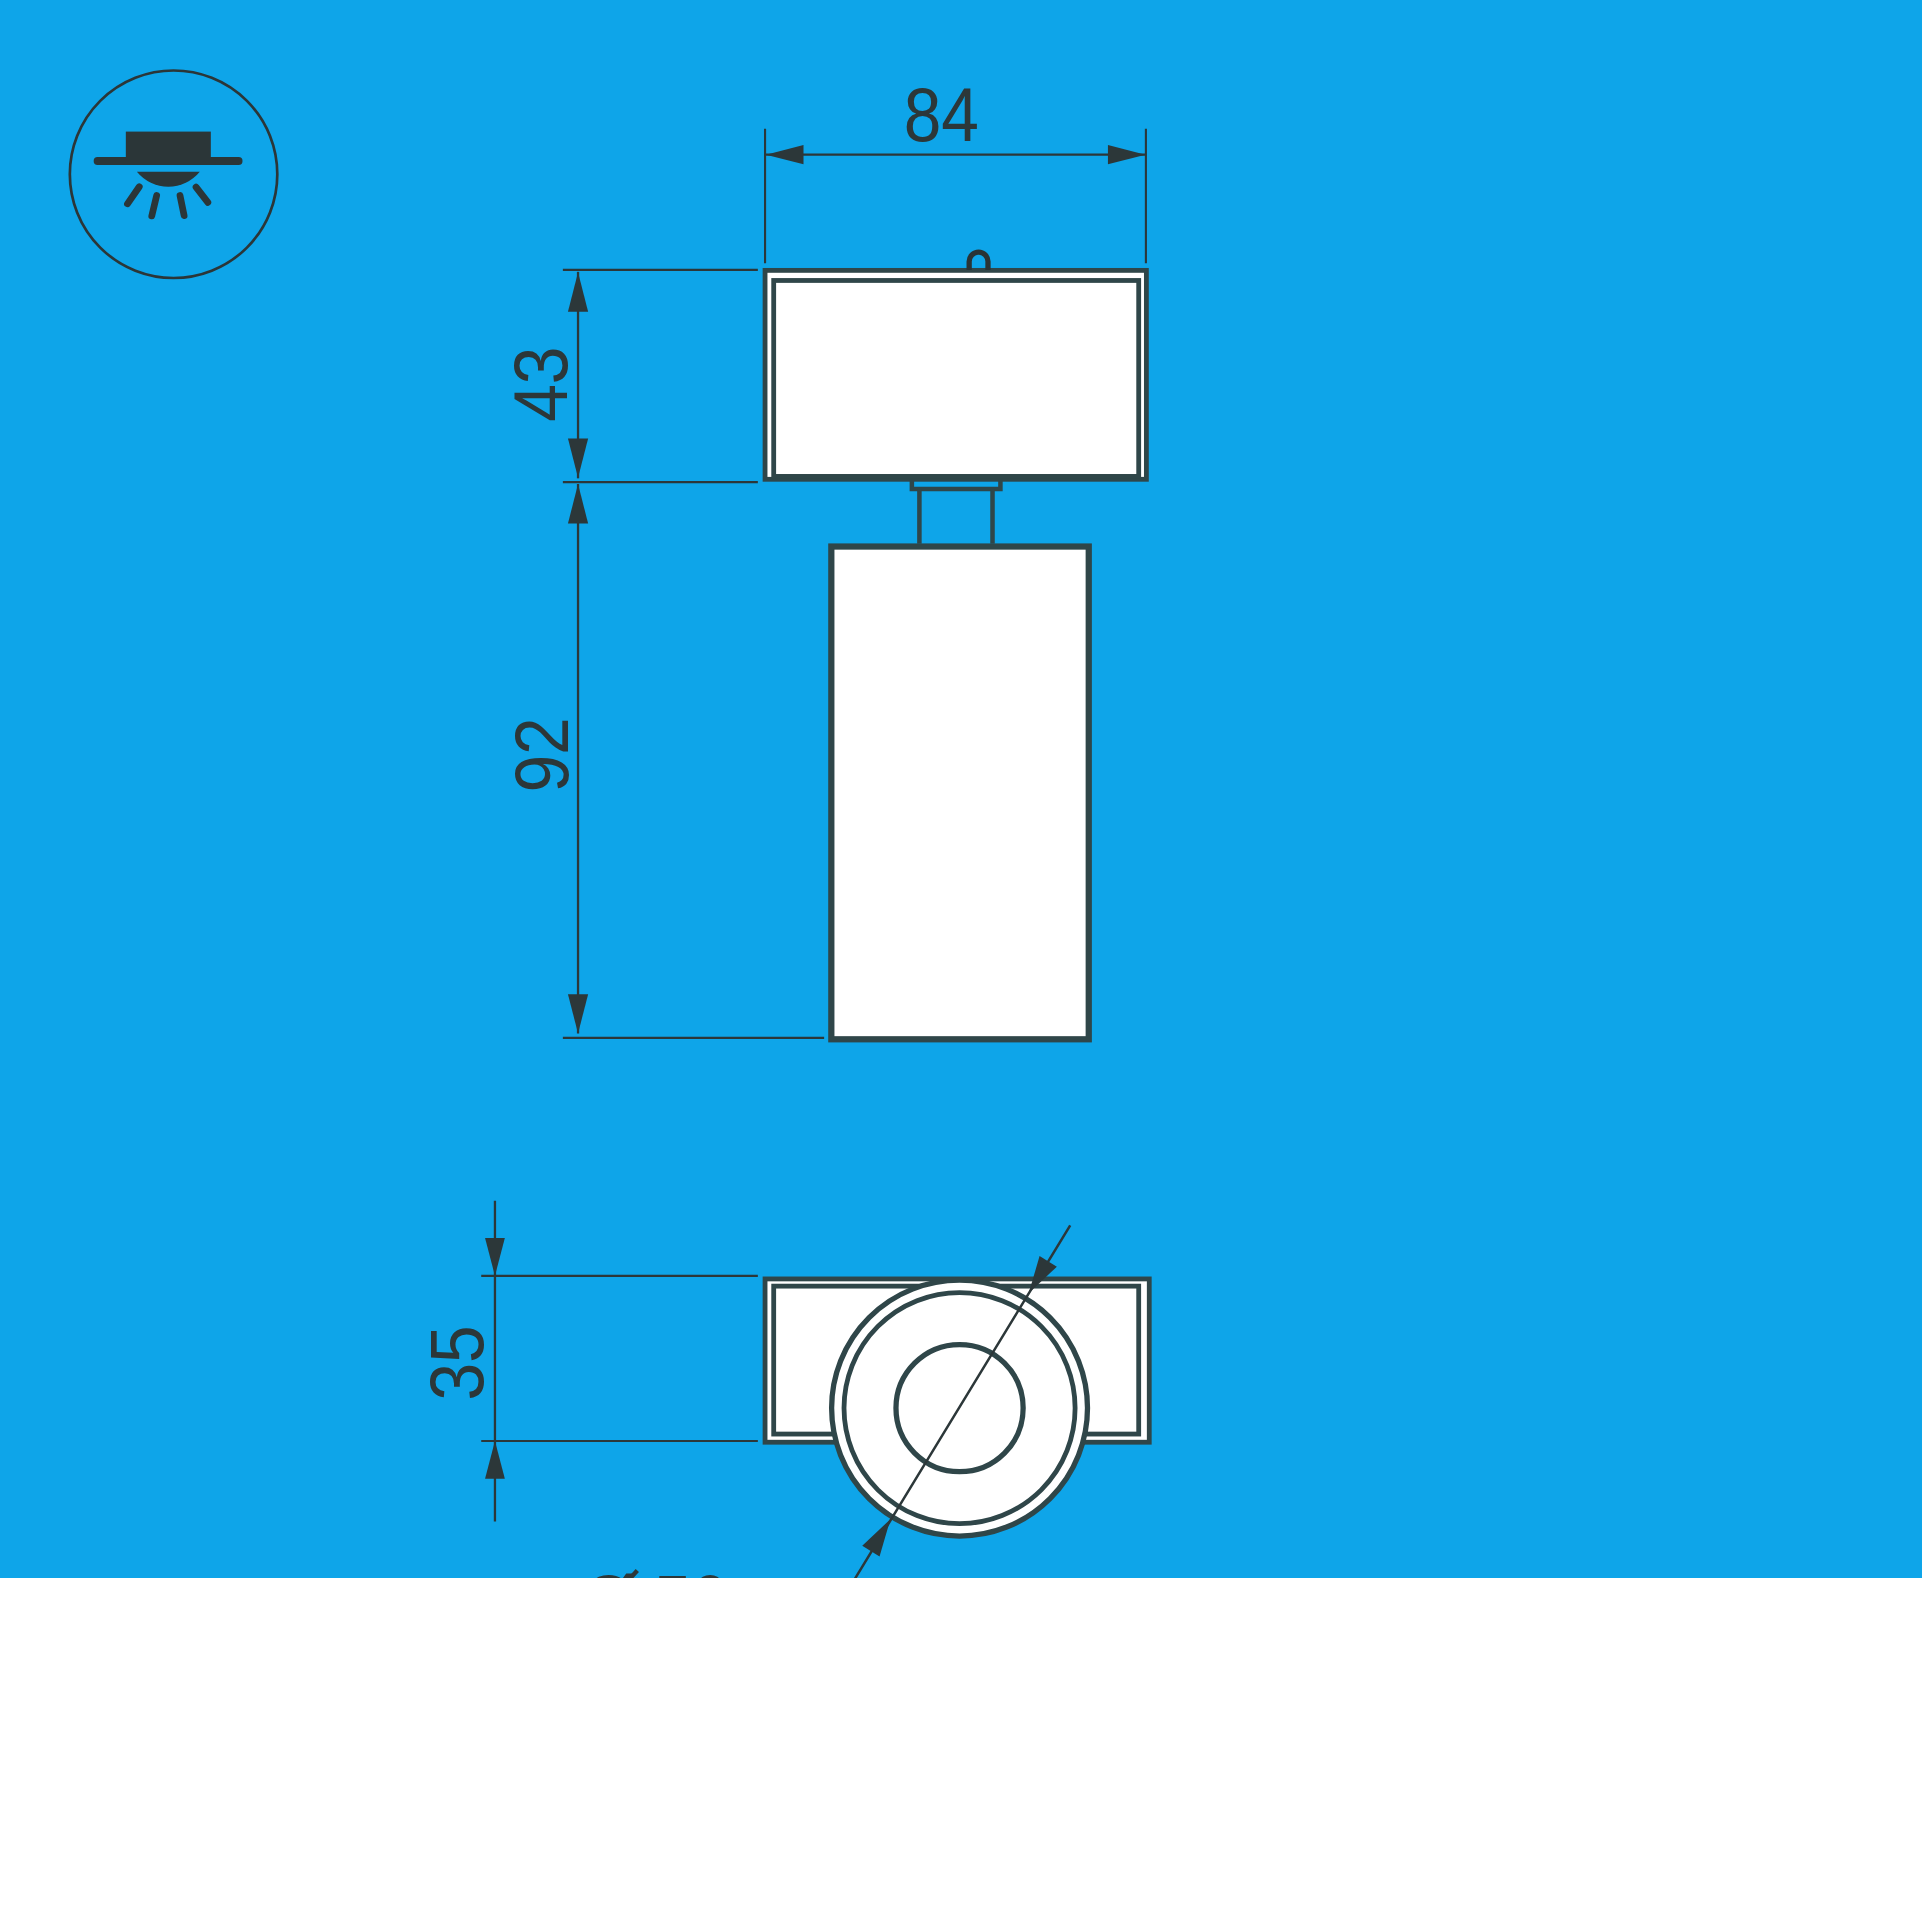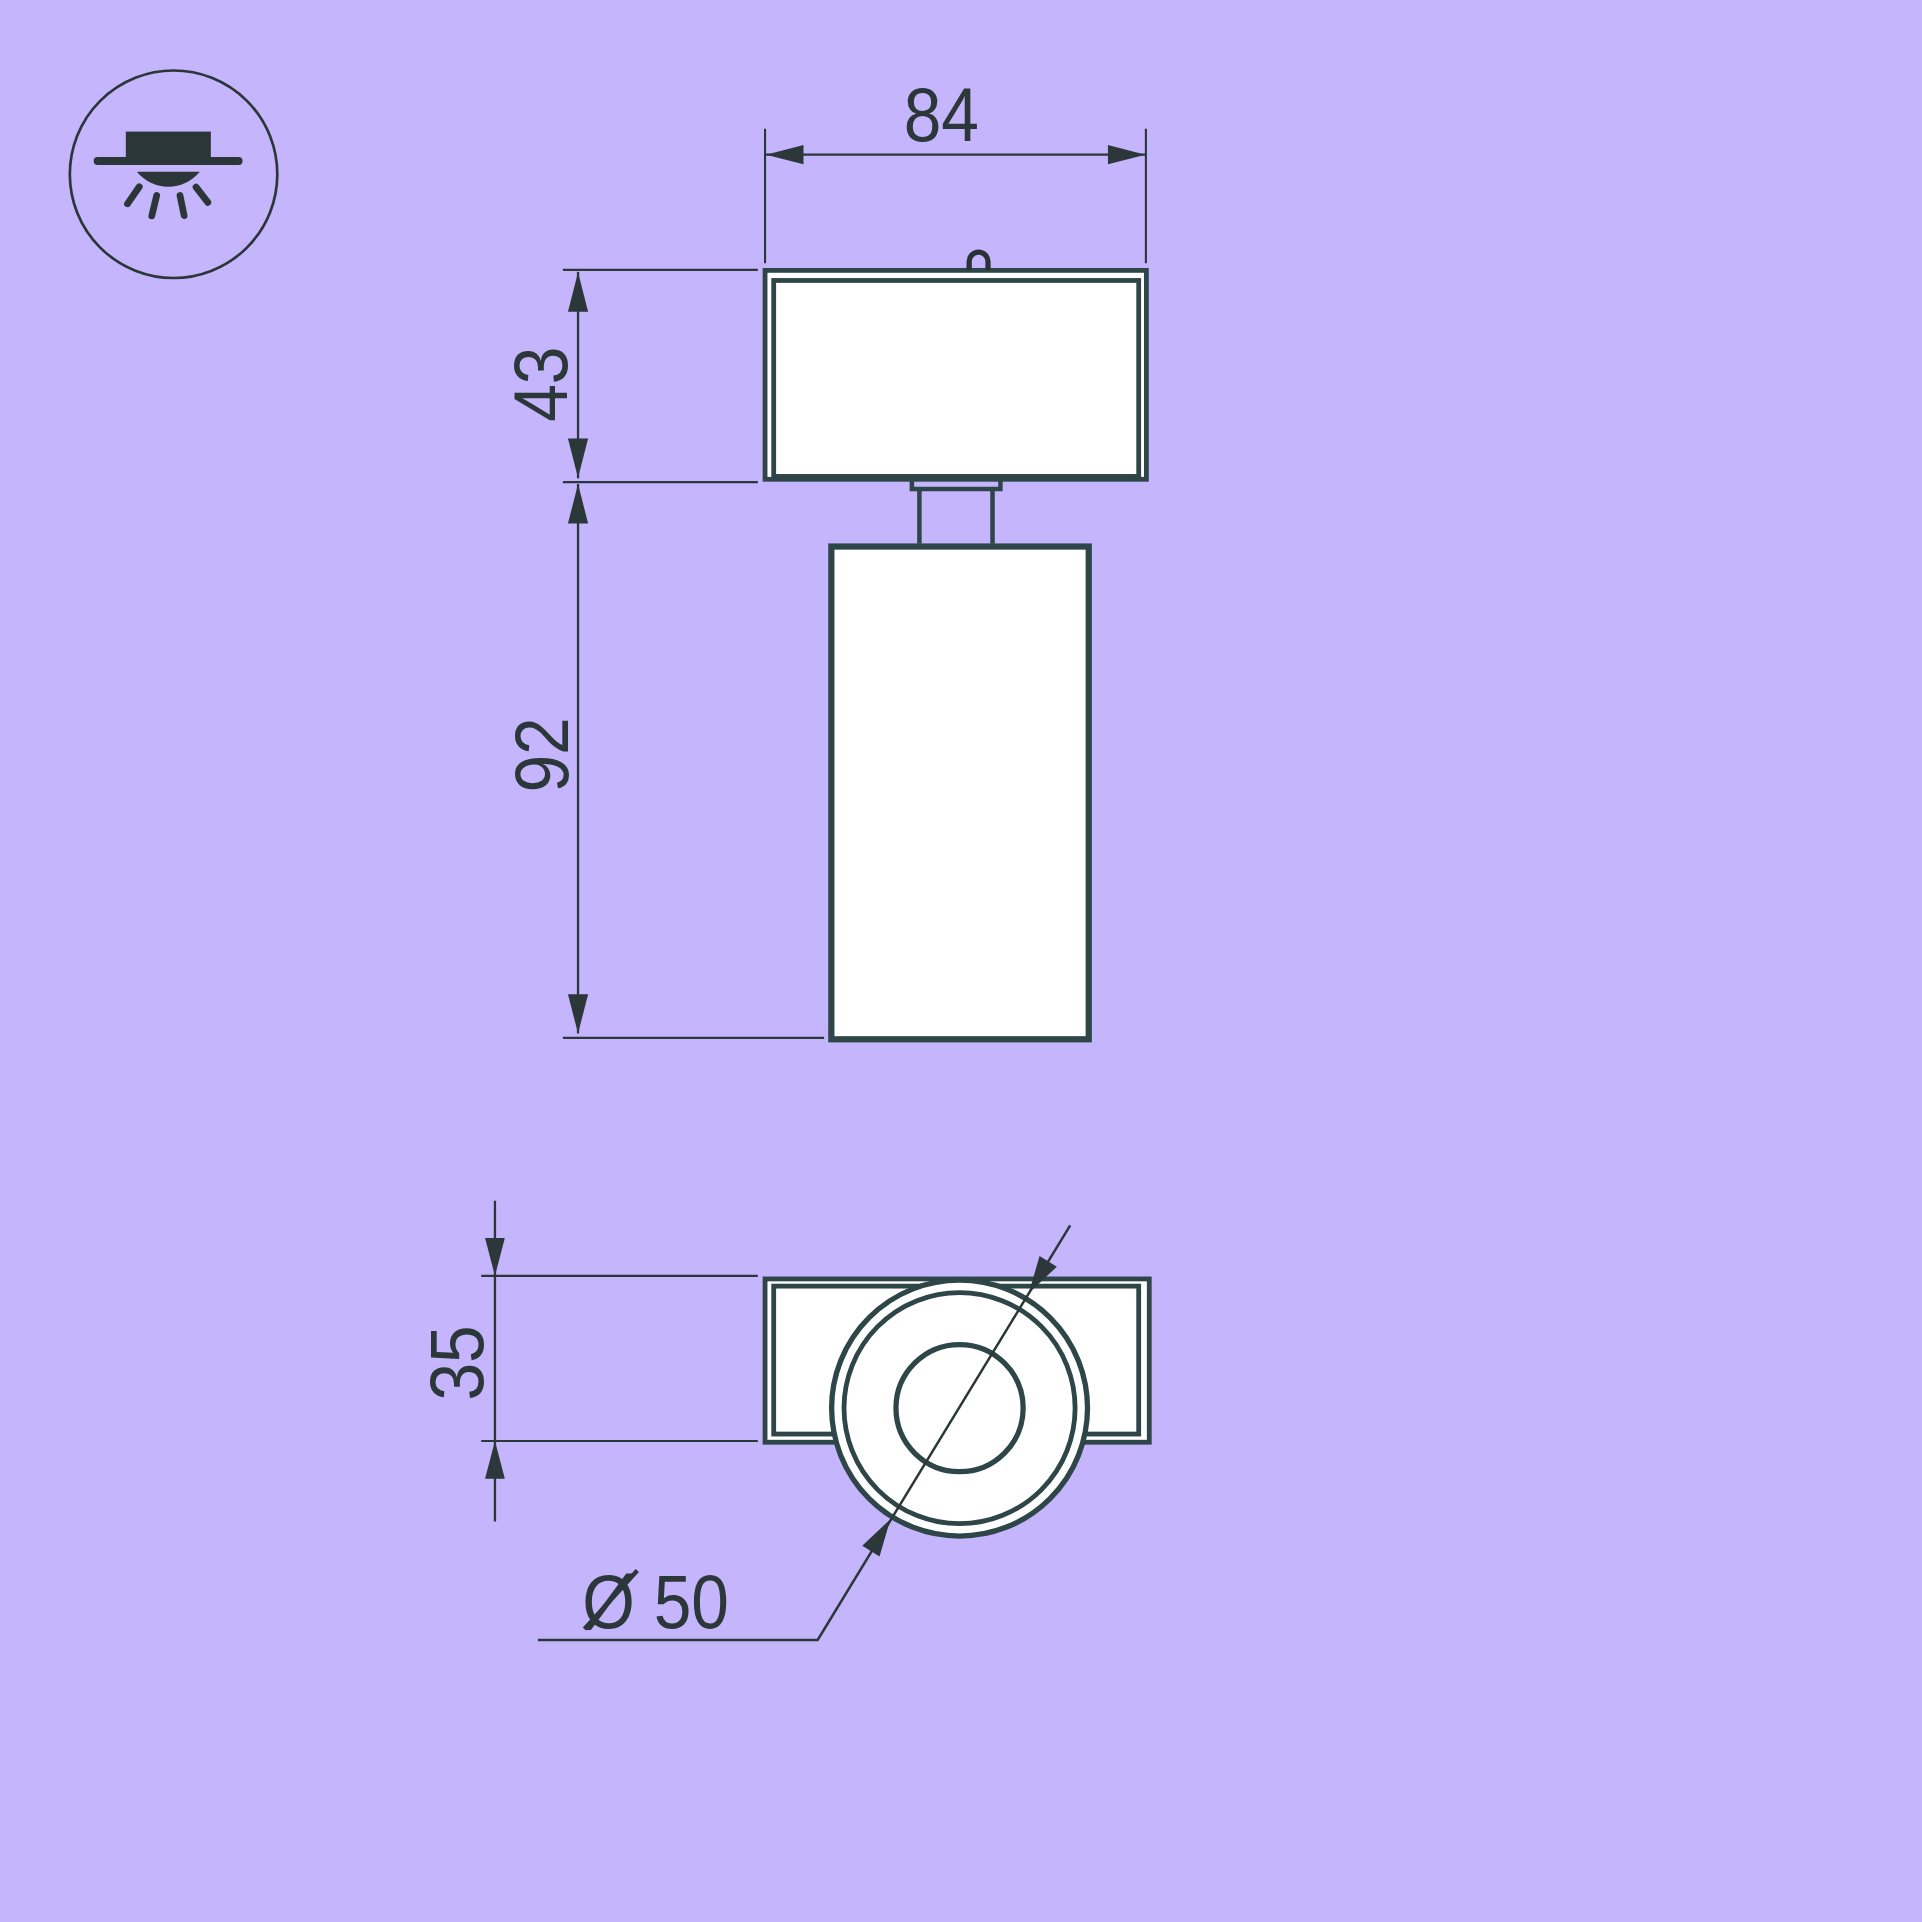--- a/index.html
+++ b/index.html
@@ -1,16 +1,16 @@
 <!DOCTYPE html>
 <html><head>
 <meta charset="utf-8">
 <style>
   html,body{margin:0;padding:0;background:#ffffff;}
-  .page{position:relative;width:1922px;height:1922px;background:#c4b5fd;overflow:hidden;}
+  .page{position:relative;width:1922px;height:1578px;background:#0ea5e9;overflow:hidden;}
   svg{position:absolute;left:0;top:0;}
   text{font-family:"Liberation Sans", sans-serif;fill:#2c3739;}
 </style>
 </head>
 <body>
 <div class="page">
 <svg width="1922" height="1922" viewBox="0 0 2001 2001">
 
   <g>
     <circle cx="180.7" cy="181.4" r="108" fill="none" stroke="#2b3638" stroke-width="2.8"></circle>

